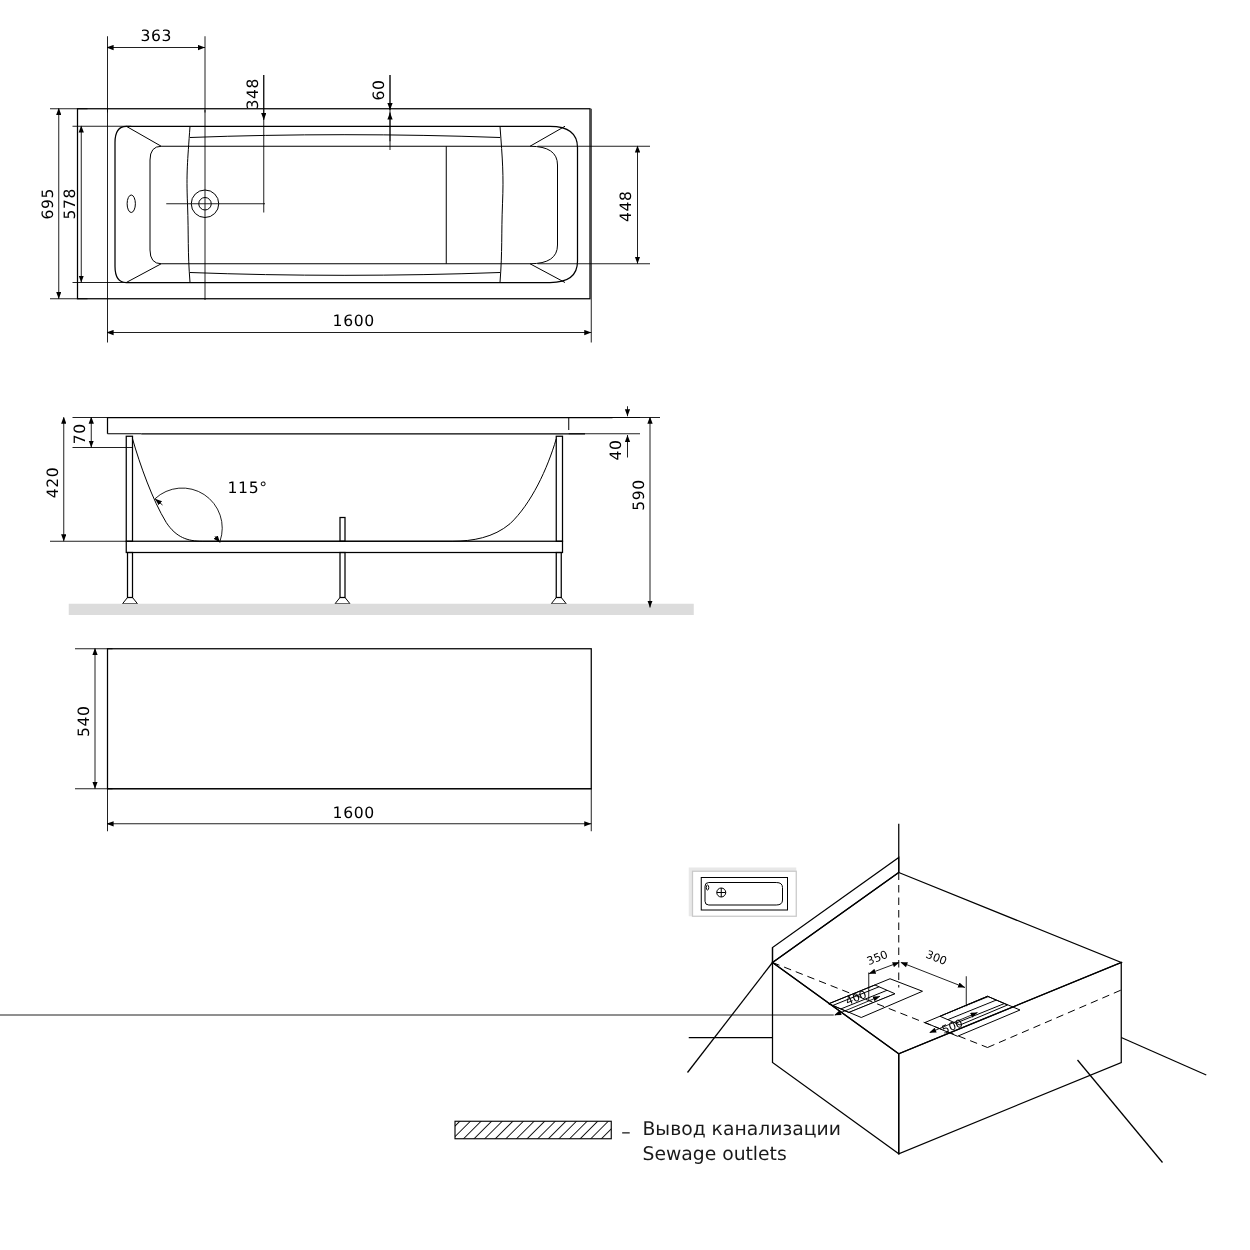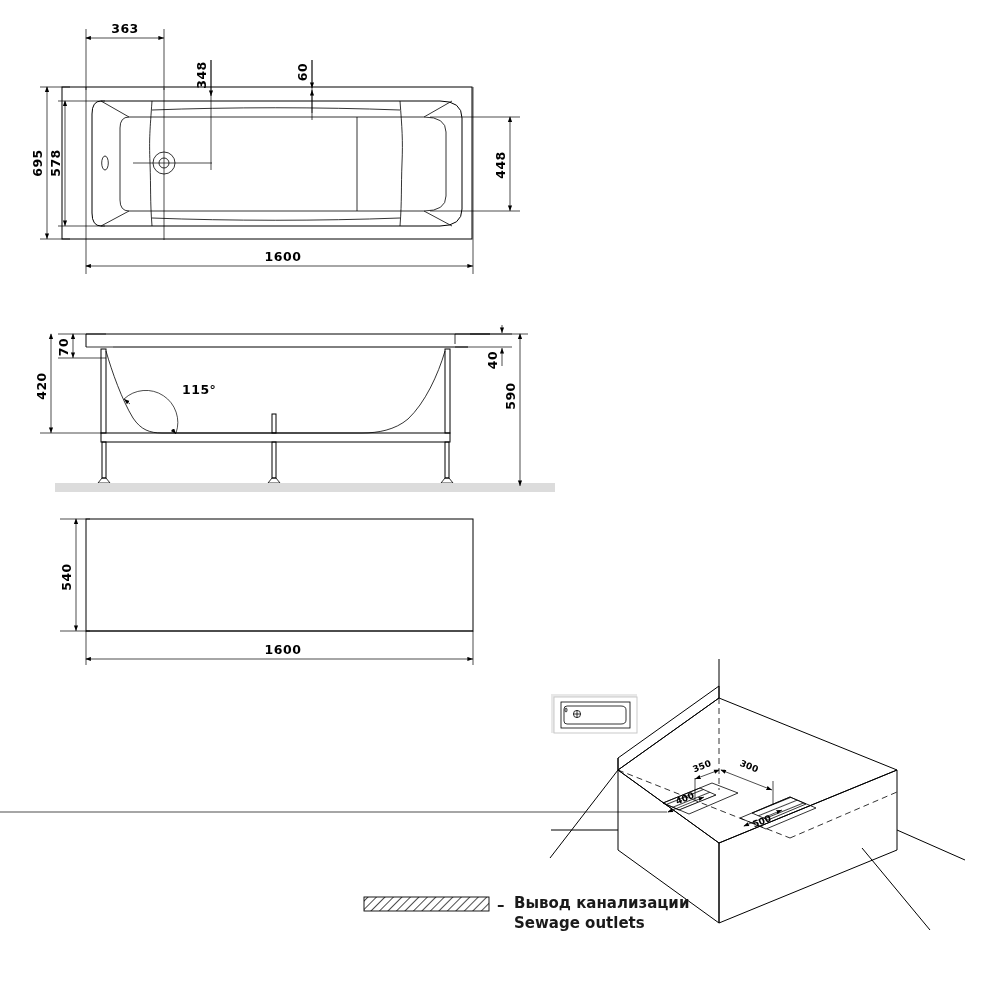--- a/index.html
+++ b/index.html
@@ -2,21 +2,21 @@
 <html><head>
 <meta charset="utf-8">
 <title>Bathtub Technical Drawing</title>
 <style>
   html,body{margin:0;padding:0;background:#ffffff;}
   body{
     width:1000px;height:1000px;
     font-family:"DejaVu Sans","Liberation Sans",sans-serif;
     color:#000;overflow:hidden;position:relative;
   }
-  #sheet{position:absolute;left:0;top:0;width:1000px;height:1000px;font-weight:bold;}
+  #sheet{position:absolute;left:0;top:0;width:1000px;height:1000px;}
   svg{display:block;}
   .dimtxt{
     font-family:"DejaVu Sans","Liberation Sans",sans-serif;
     font-size:12.5px;fill:#000;letter-spacing:0.5px;
   }
   .legtxt{
     font-family:"DejaVu Sans","Liberation Sans",sans-serif;
     font-size:15px;fill:#1a1a1a;
   }
   .microtxt{

